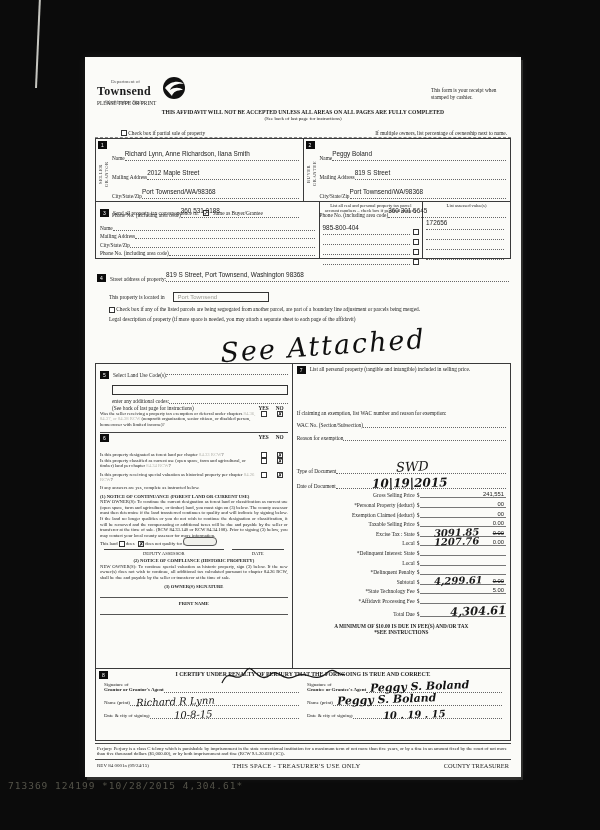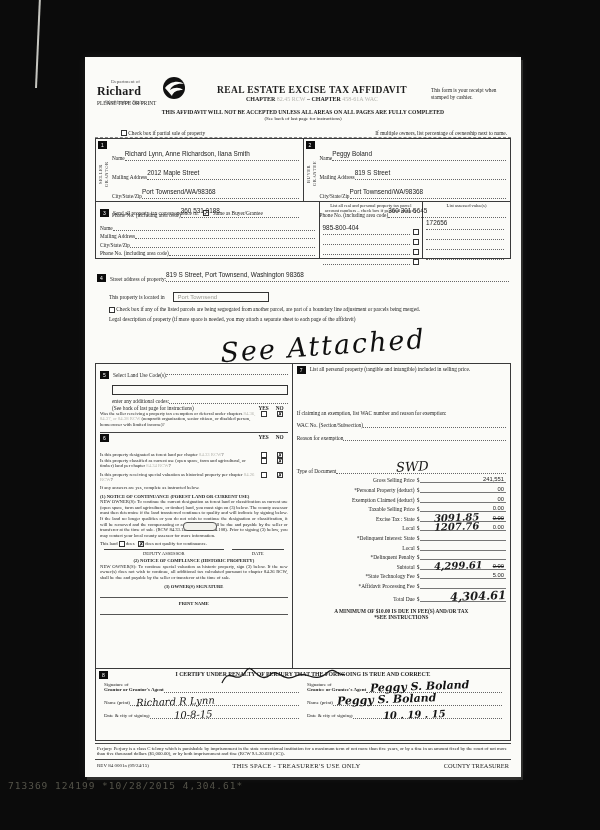--- a/index.html
+++ b/index.html
@@ -116,35 +116,26 @@
 </head>
 <body>
 
 <div class="artifact-line"></div>
 
 <div class="page">
 
   <div class="hdr">
     <div class="logo">
       <div class="dept">Department of</div>
-      <div class="rev">Richard</div>
+      <div class="rev">Townsend</div>
       <div class="wa">Washington State</div>
       <svg class="logo-swoosh" width="26" height="26" viewBox="0 0 26 26">
         <circle cx="13" cy="13" r="11" fill="#111"></circle>
         <path d="M4 13 C9 6, 18 5, 23 9 C17 8, 11 10, 9 15 C13 12, 19 12, 22 15 C16 15, 12 17, 11 21 Z" fill="#fbfbf8"></path>
       </svg>
-    </div>
-    <div class="title-blk">
-      <div class="main-title">REAL ESTATE EXCISE TAX AFFIDAVIT</div>
-      <div class="chapter">
-        <span>CHAPTER</span>
-        <span class="faint">82.45 RCW</span>
-        <span>– CHAPTER</span>
-        <span class="faint">458-61A WAC</span>
-      </div>
     </div>
     <div class="receipt">This form is your receipt when stamped by cashier.</div>
     <div class="please">PLEASE TYPE OR PRINT</div>
     <div class="notice">THIS AFFIDAVIT WILL NOT BE ACCEPTED UNLESS ALL AREAS ON ALL PAGES ARE FULLY COMPLETED</div>
     <div class="seeback">(See back of last page for instructions)</div>
   </div>
 
   <div class="partial">
     <span class="cb"></span>&nbsp;
     <span>Check box if partial sale of property</span>
@@ -365,20 +356,26 @@
           <span class="lbl">Reason for exemption</span>
           <span class="fill"></span>
         </div>
       <div style="height:18px;"></div>
       <div class="row" style="height:15px;">
           <span class="lbl">Type of Document</span>
         <span class="fill">
           <span class="hand" style="position:absolute;left:60px;bottom:-1px;font-size:13px;transform:rotate(-3deg);">SWD</span>
         </span>
         </div>
+      <div class="row" style="height:15px;">
+          <span class="lbl">Date of Document</span>
+        <span class="fill">
+          <span class="hand" style="position:absolute;left:36px;bottom:-2px;font-size:12px;font-weight:bold;transform:rotate(-1deg);">10|19|2015</span>
+        </span>
+        </div>
 
       <div class="mrow">
           <span class="mlabel">Gross Selling Price</span>
           <span class="mdollar">$</span>
           <span class="mfill">
             <span class="mprint">241,551</span>
           </span>
         </div>
       <div class="mrow">
           <span class="mlabel">*Personal Property (deduct)</span>

